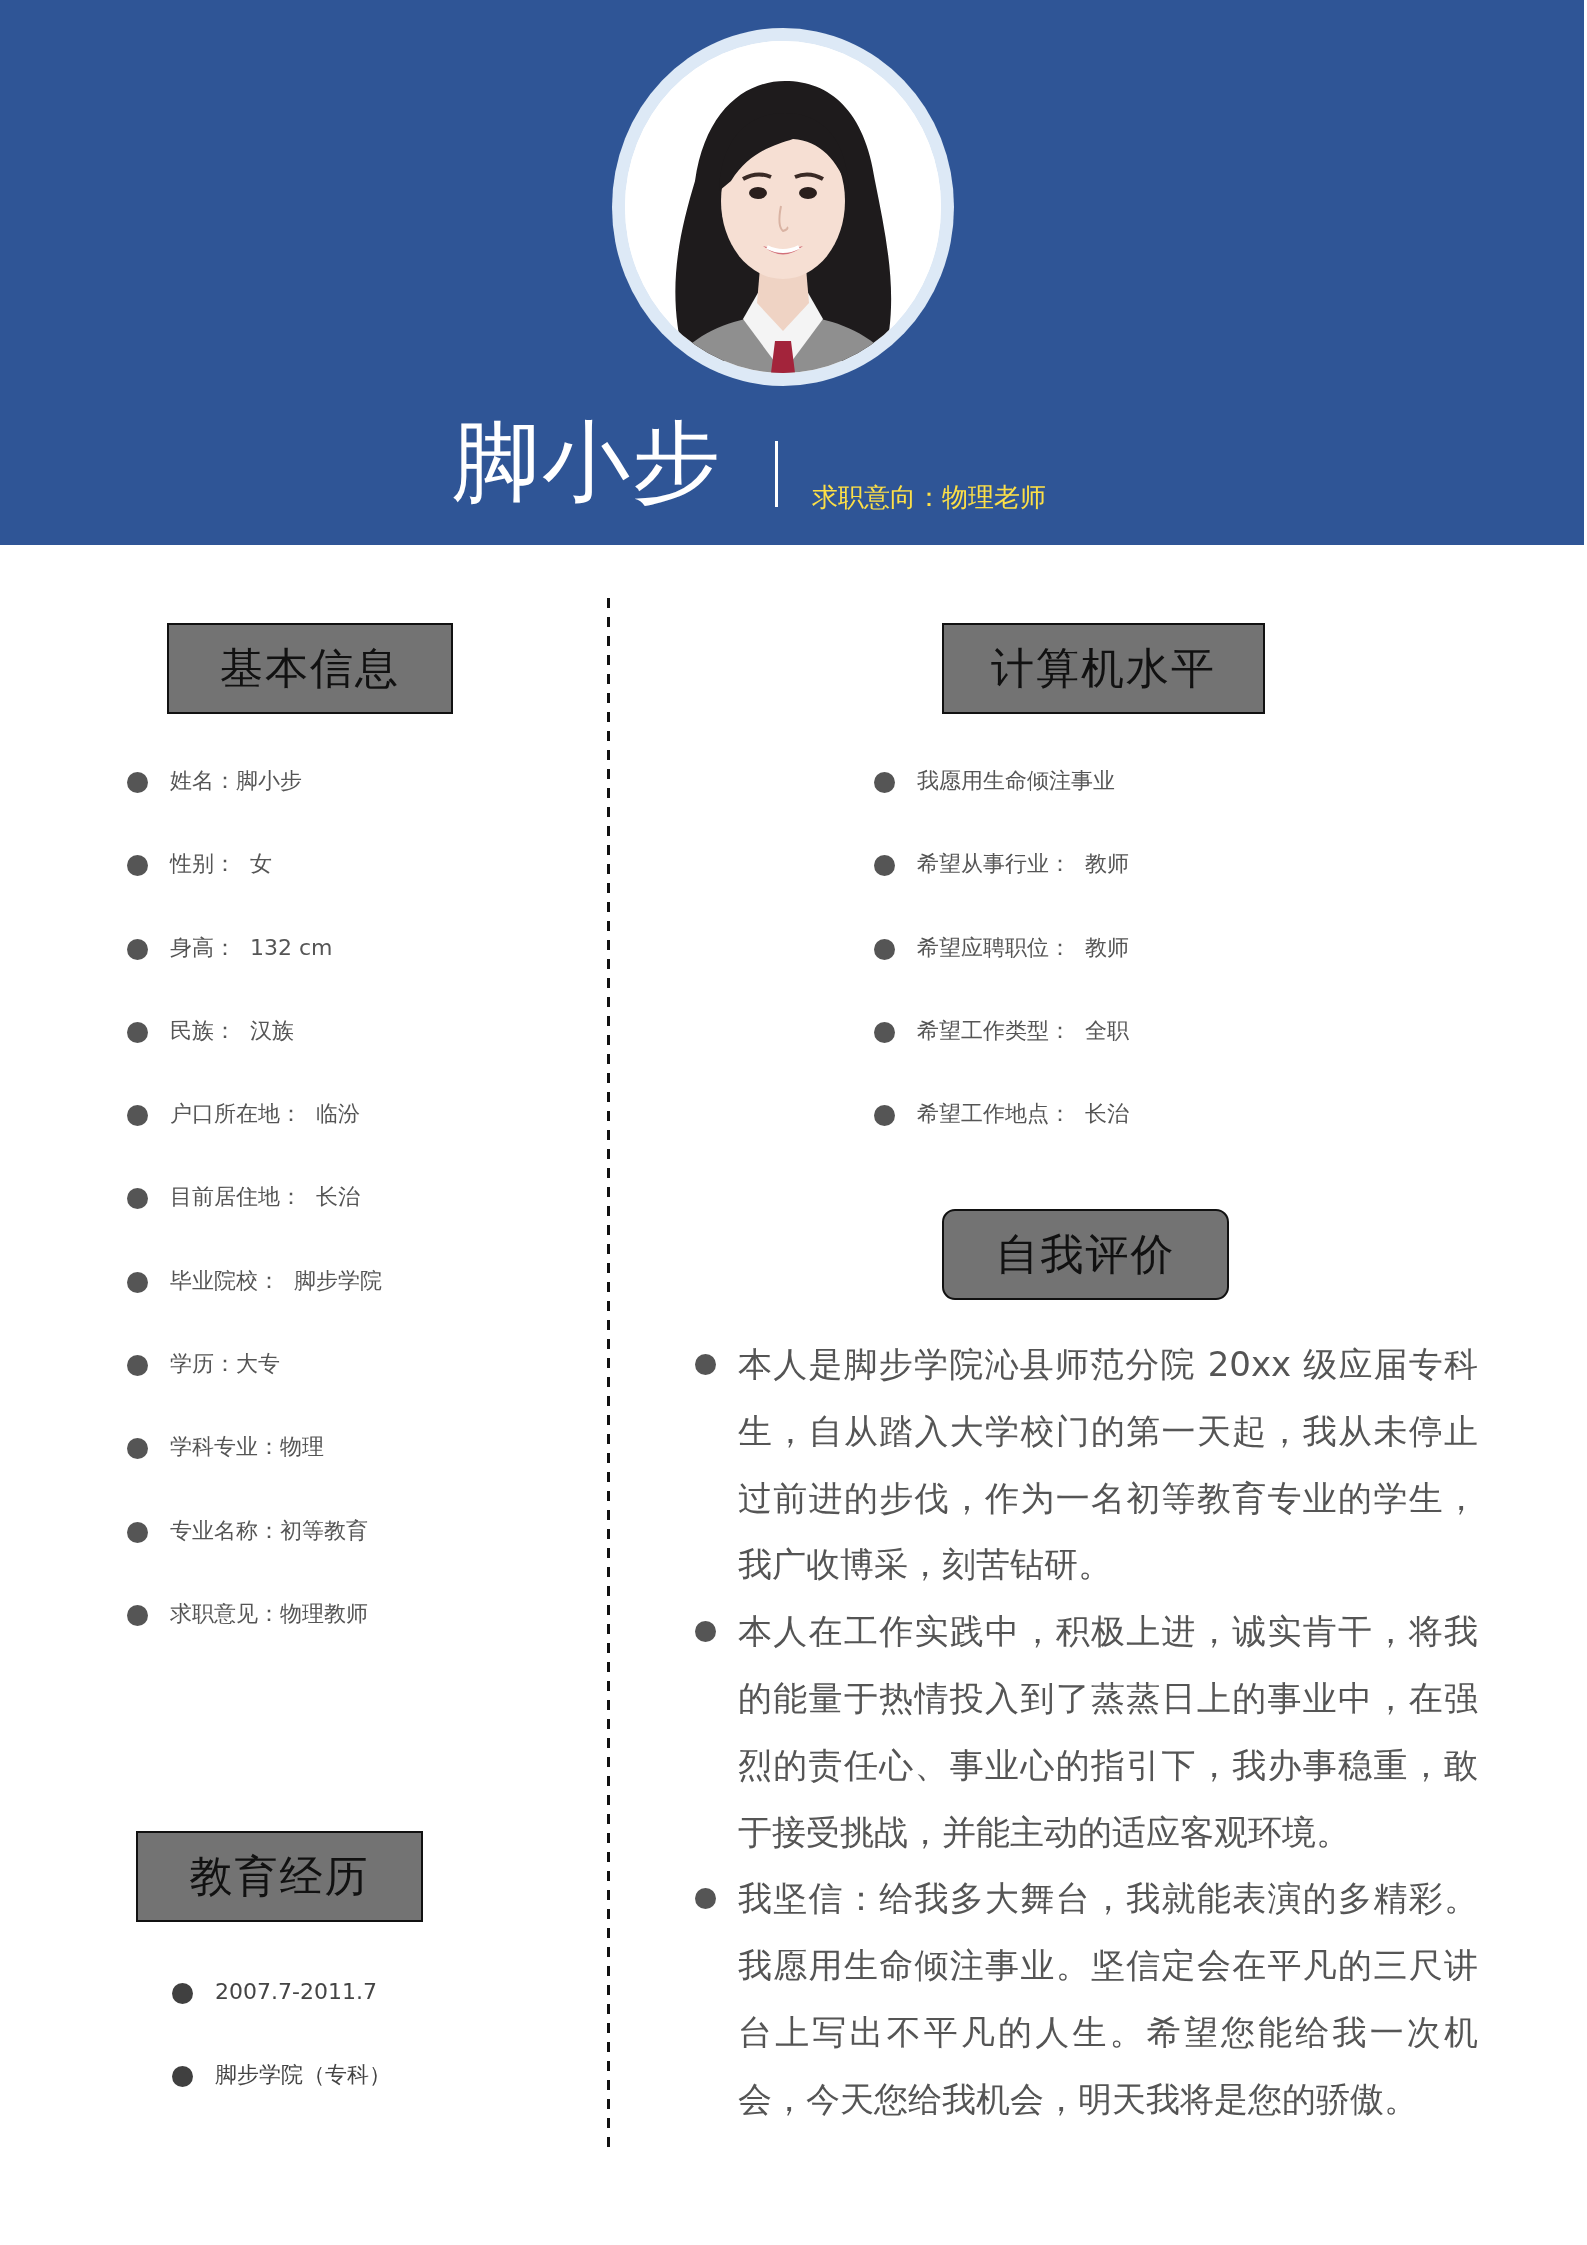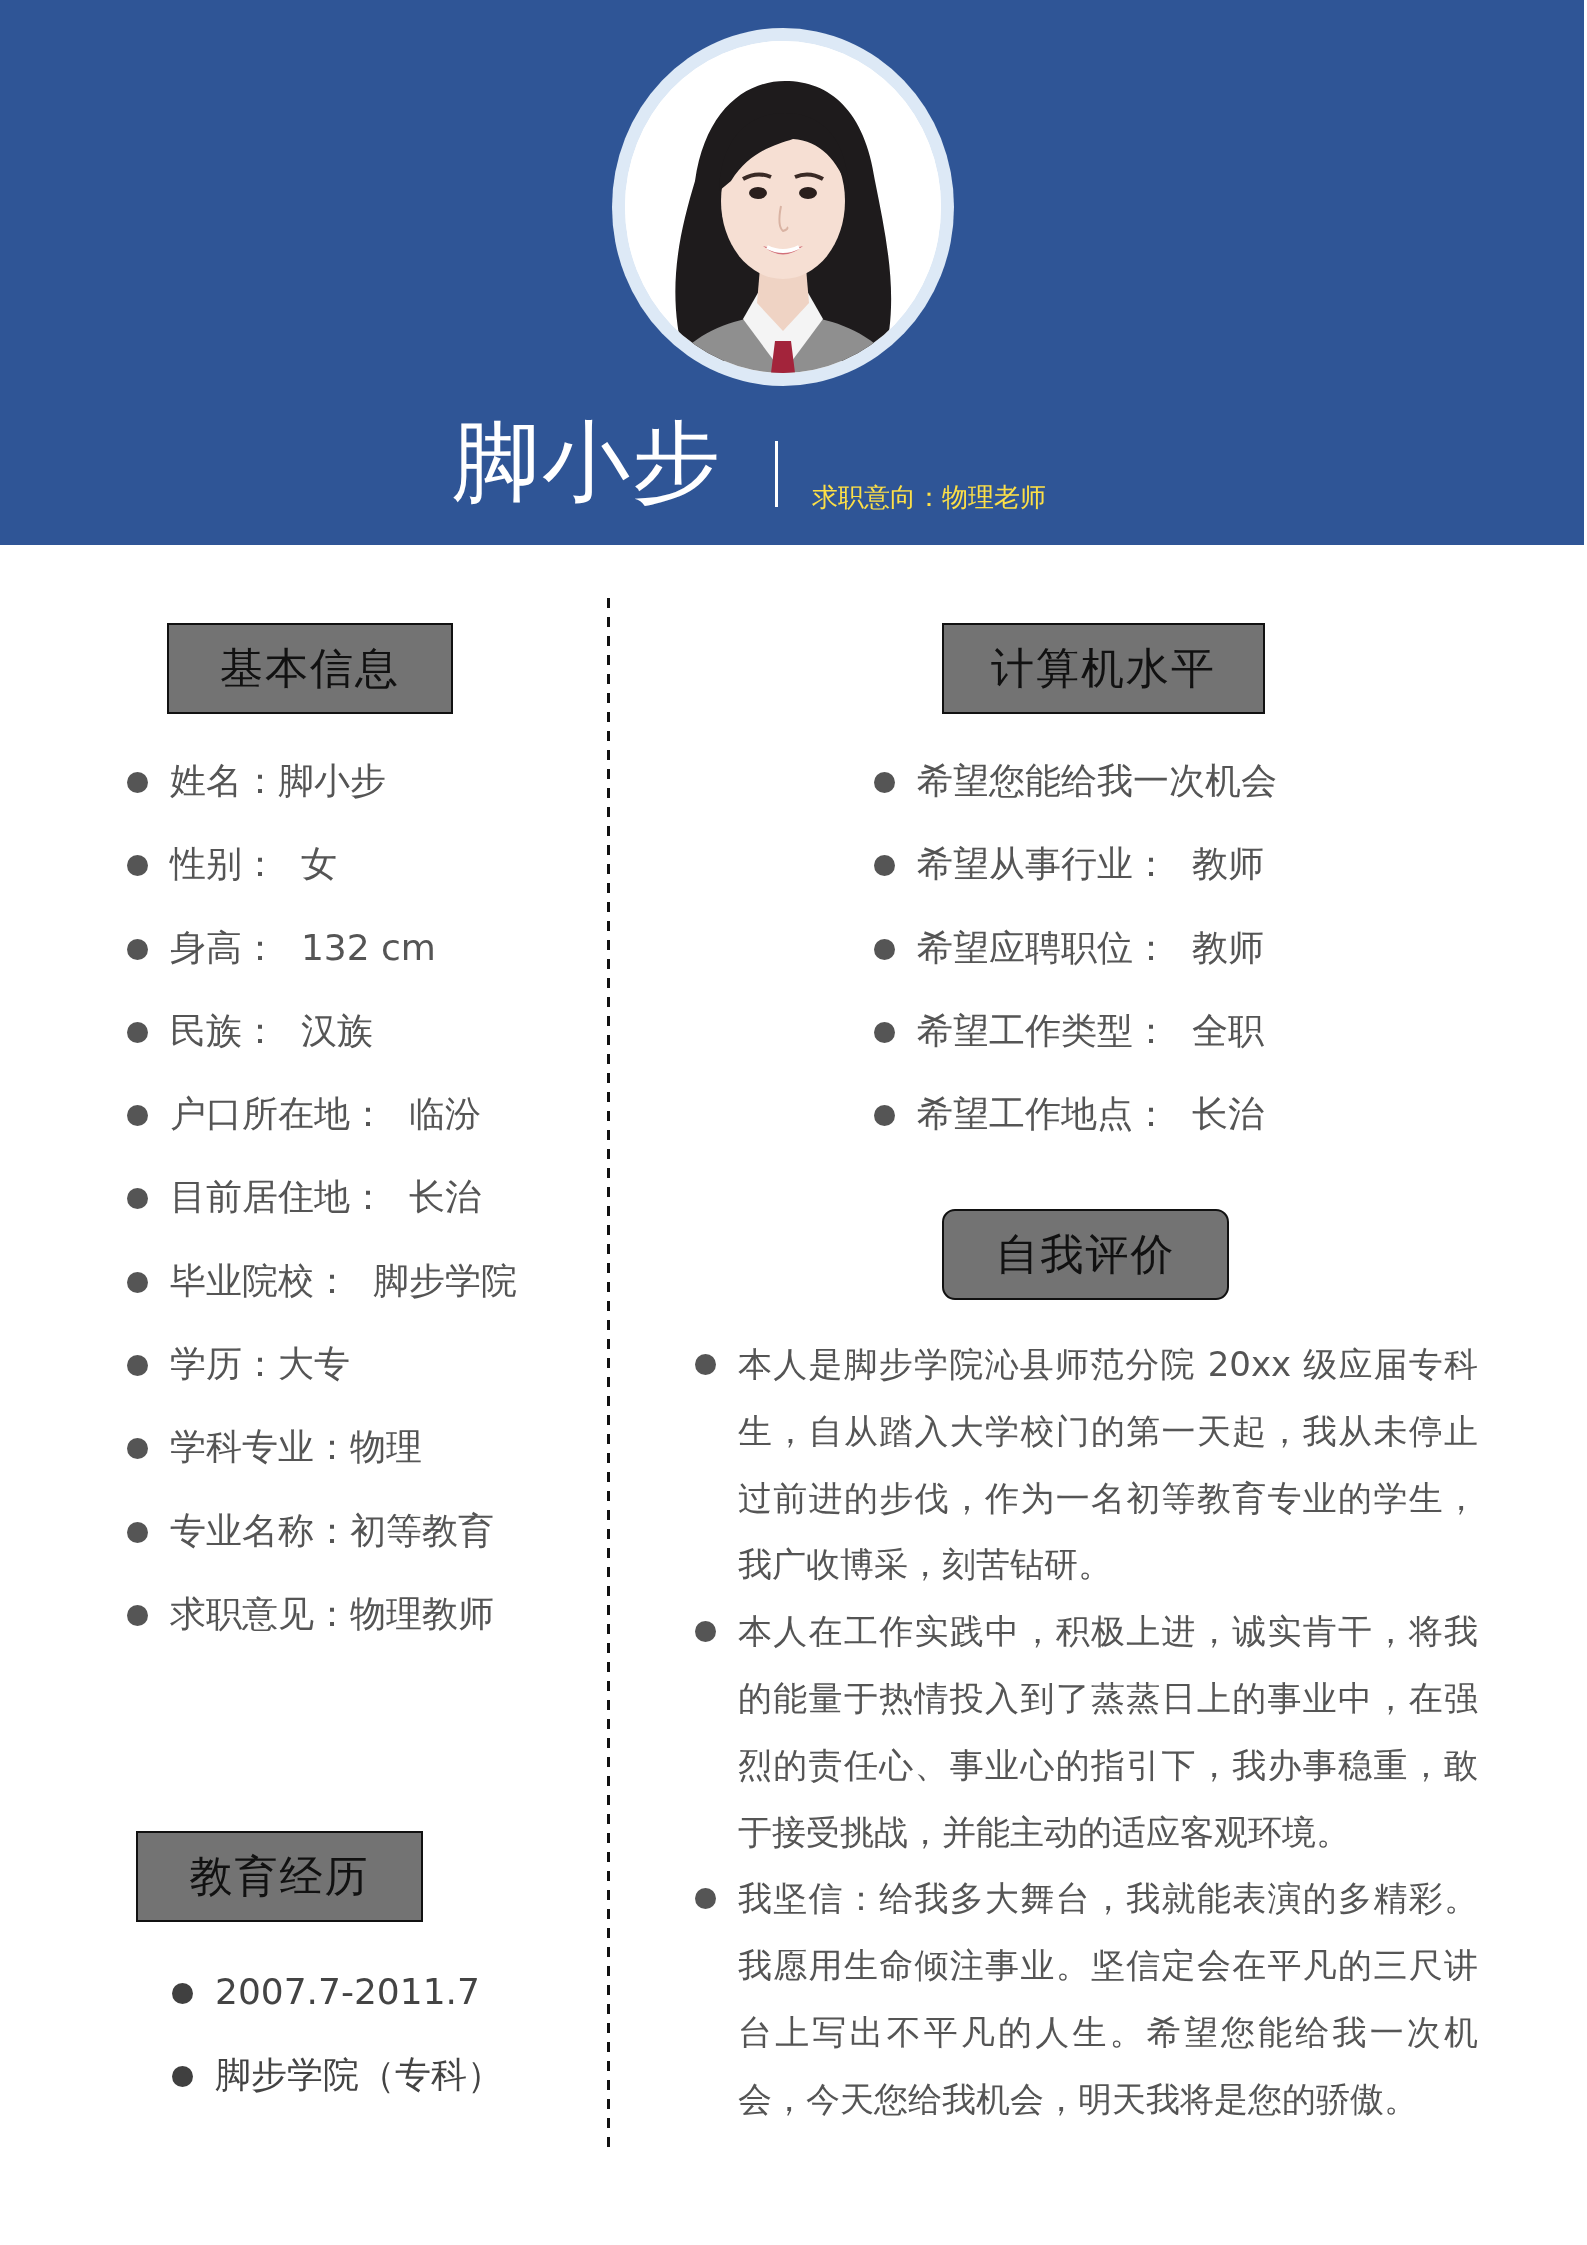--- a/index.html
+++ b/index.html
@@ -37,21 +37,21 @@
     }
 
     .sec-box {
       position: absolute; height: 91px; border: 2px solid #111; background: #737373;
       display: flex; align-items: center; justify-content: center;
       font-size: 43px; color: #111; letter-spacing: 2px;
     }
 
     .list { position: absolute; list-style: none; }
     .list li {
-      position: relative; font-size: 36px; color: #555555; height: 83.3px; line-height: 83px;
+      position: relative; font-size: 22px; color: #555555; height: 83.3px; line-height: 83px;
       white-space: pre;
     }
     .list li::before {
       content: ""; position: absolute; left: -43px; top: 33px; width: 21px; height: 21px;
       border-radius: 50%; background: #555555;
     }
     .list.dark li { color: #444; }
     .list.dark li::before { background: #404040; }
 
     .paras { position: absolute; left: 738px; top: 1331px; width: 740px; list-style: none; }
@@ -123,21 +123,21 @@
 </ul>
 
 <div class="sec-box" style="left:136px; top:1831px; width:287px;">教育经历</div>
 <ul class="list dark" style="left:167px; top:1950px;margin-left:48px;">
   <li>2007.7-2011.7</li>
   <li>脚步学院（专科）</li>
 </ul>
 
 <div class="sec-box" style="left:942px; top:623px; width:323px;">计算机水平</div>
 <ul class="list" style="left:917px; top:739px;">
-  <li>希望您能给我一次机会</li>
+  <li>我愿用生命倾注事业</li>
   <li>希望从事行业：  教师</li>
   <li>希望应聘职位：  教师</li>
   <li>希望工作类型：  全职</li>
   <li>希望工作地点：  长治</li>
 </ul>
 
 <div class="sec-box" style="left:942px; top:1209px; width:287px;border-radius:13px;">自我评价</div>
 <ul class="paras">
   <li>本人是脚步学院沁县师范分院 20xx 级应届专科生，自从踏入大学校门的第一天起，我从未停止过前进的步伐，作为一名初等教育专业的学生，我广收博采，刻苦钻研。</li>
   <li>本人在工作实践中，积极上进，诚实肯干，将我的能量于热情投入到了蒸蒸日上的事业中，在强烈的责任心、事业心的指引下，我办事稳重，敢于接受挑战，并能主动的适应客观环境。</li>

